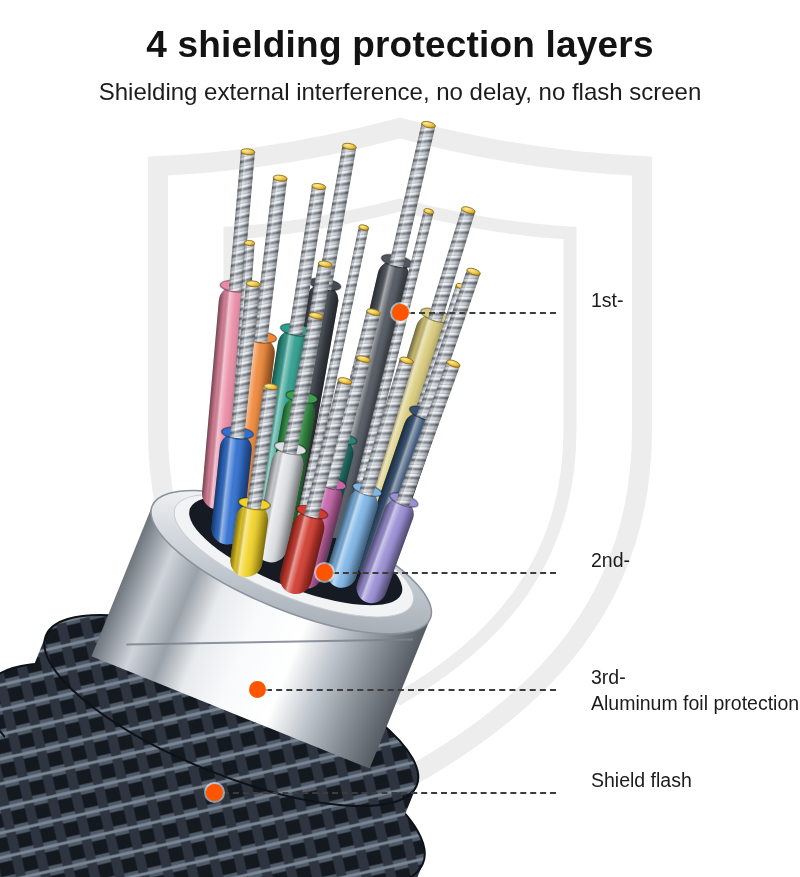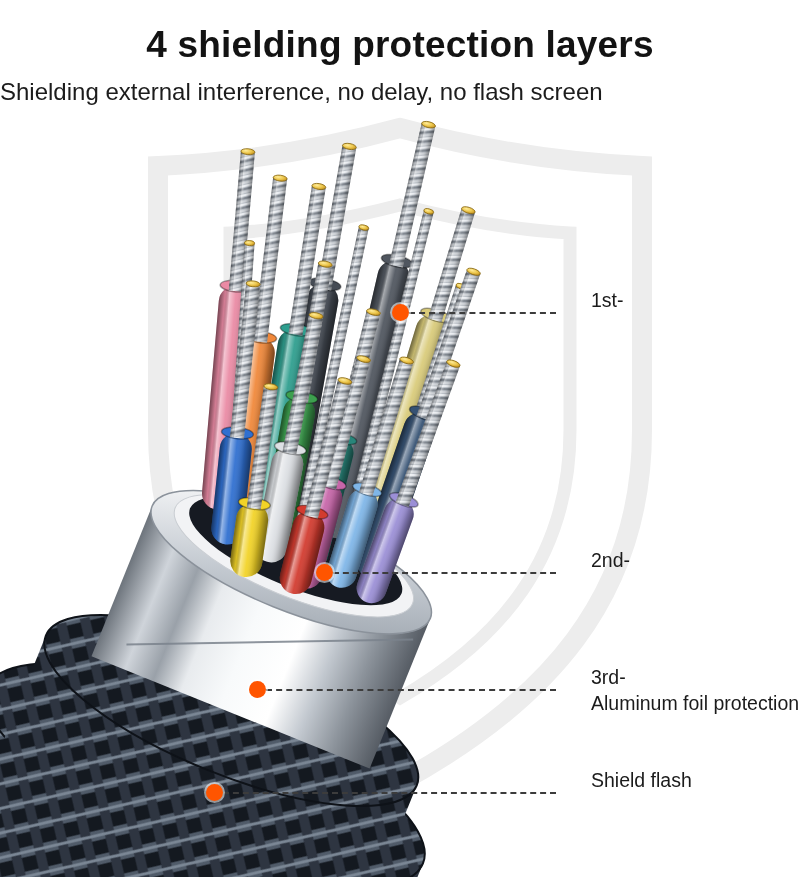--- a/index.html
+++ b/index.html
@@ -1,20 +1,20 @@
 <!DOCTYPE html>
 <html><head>
 <meta charset="utf-8">
 <style>
   html,body{margin:0;padding:0;background:#fff;}
   body{width:800px;height:877px;overflow:hidden;font-family:"Liberation Sans",sans-serif;}
   .page{position:relative;width:800px;height:766px;background:#fff;}
   .header{position:relative;z-index:3;}
   .title{margin:0;padding-top:24px;text-align:center;font-size:37px;font-weight:800;color:#131313;letter-spacing:.2px;}
-  .subtitle{margin:12px 0 0;font-size:24px;font-weight:400;color:#1c1c1c;}
+  .subtitle{margin:12px 0 0;text-align:center;font-size:24px;font-weight:400;color:#1c1c1c;}
   svg.illustration{position:absolute;left:0;top:0;width:800px;height:877px;z-index:1;}
   .callout{position:absolute;left:0;top:0;z-index:4;}
   .dot{position:absolute;width:17px;height:17px;border-radius:50%;background:#ff5500;box-shadow:0 0 0 2px rgba(255,255,255,.55);}
   .dash{position:absolute;height:0;border-top:2px dashed #3c3c3c;}
   .txt{position:absolute;left:563px;width:235px;font-size:19.5px;line-height:26px;color:#1b1b1b;font-weight:500;margin-left:28px;}
   .c1 .dot{left:392px;top:304px}.c1 .dash{left:409px;top:312px;width:147px}.c1 .txt{top:287px}
   .c2 .dot{left:316px;top:564px}.c2 .dash{left:333px;top:572px;width:223px}.c2 .txt{top:547px}
   .c3 .dot{left:249px;top:681px}.c3 .dash{left:266px;top:689px;width:290px}.c3 .txt{top:664px}
   .c4 .dot{left:206px;top:784px}.c4 .dash{left:223px;top:792px;width:333px}.c4 .txt{top:767px}
 </style>

